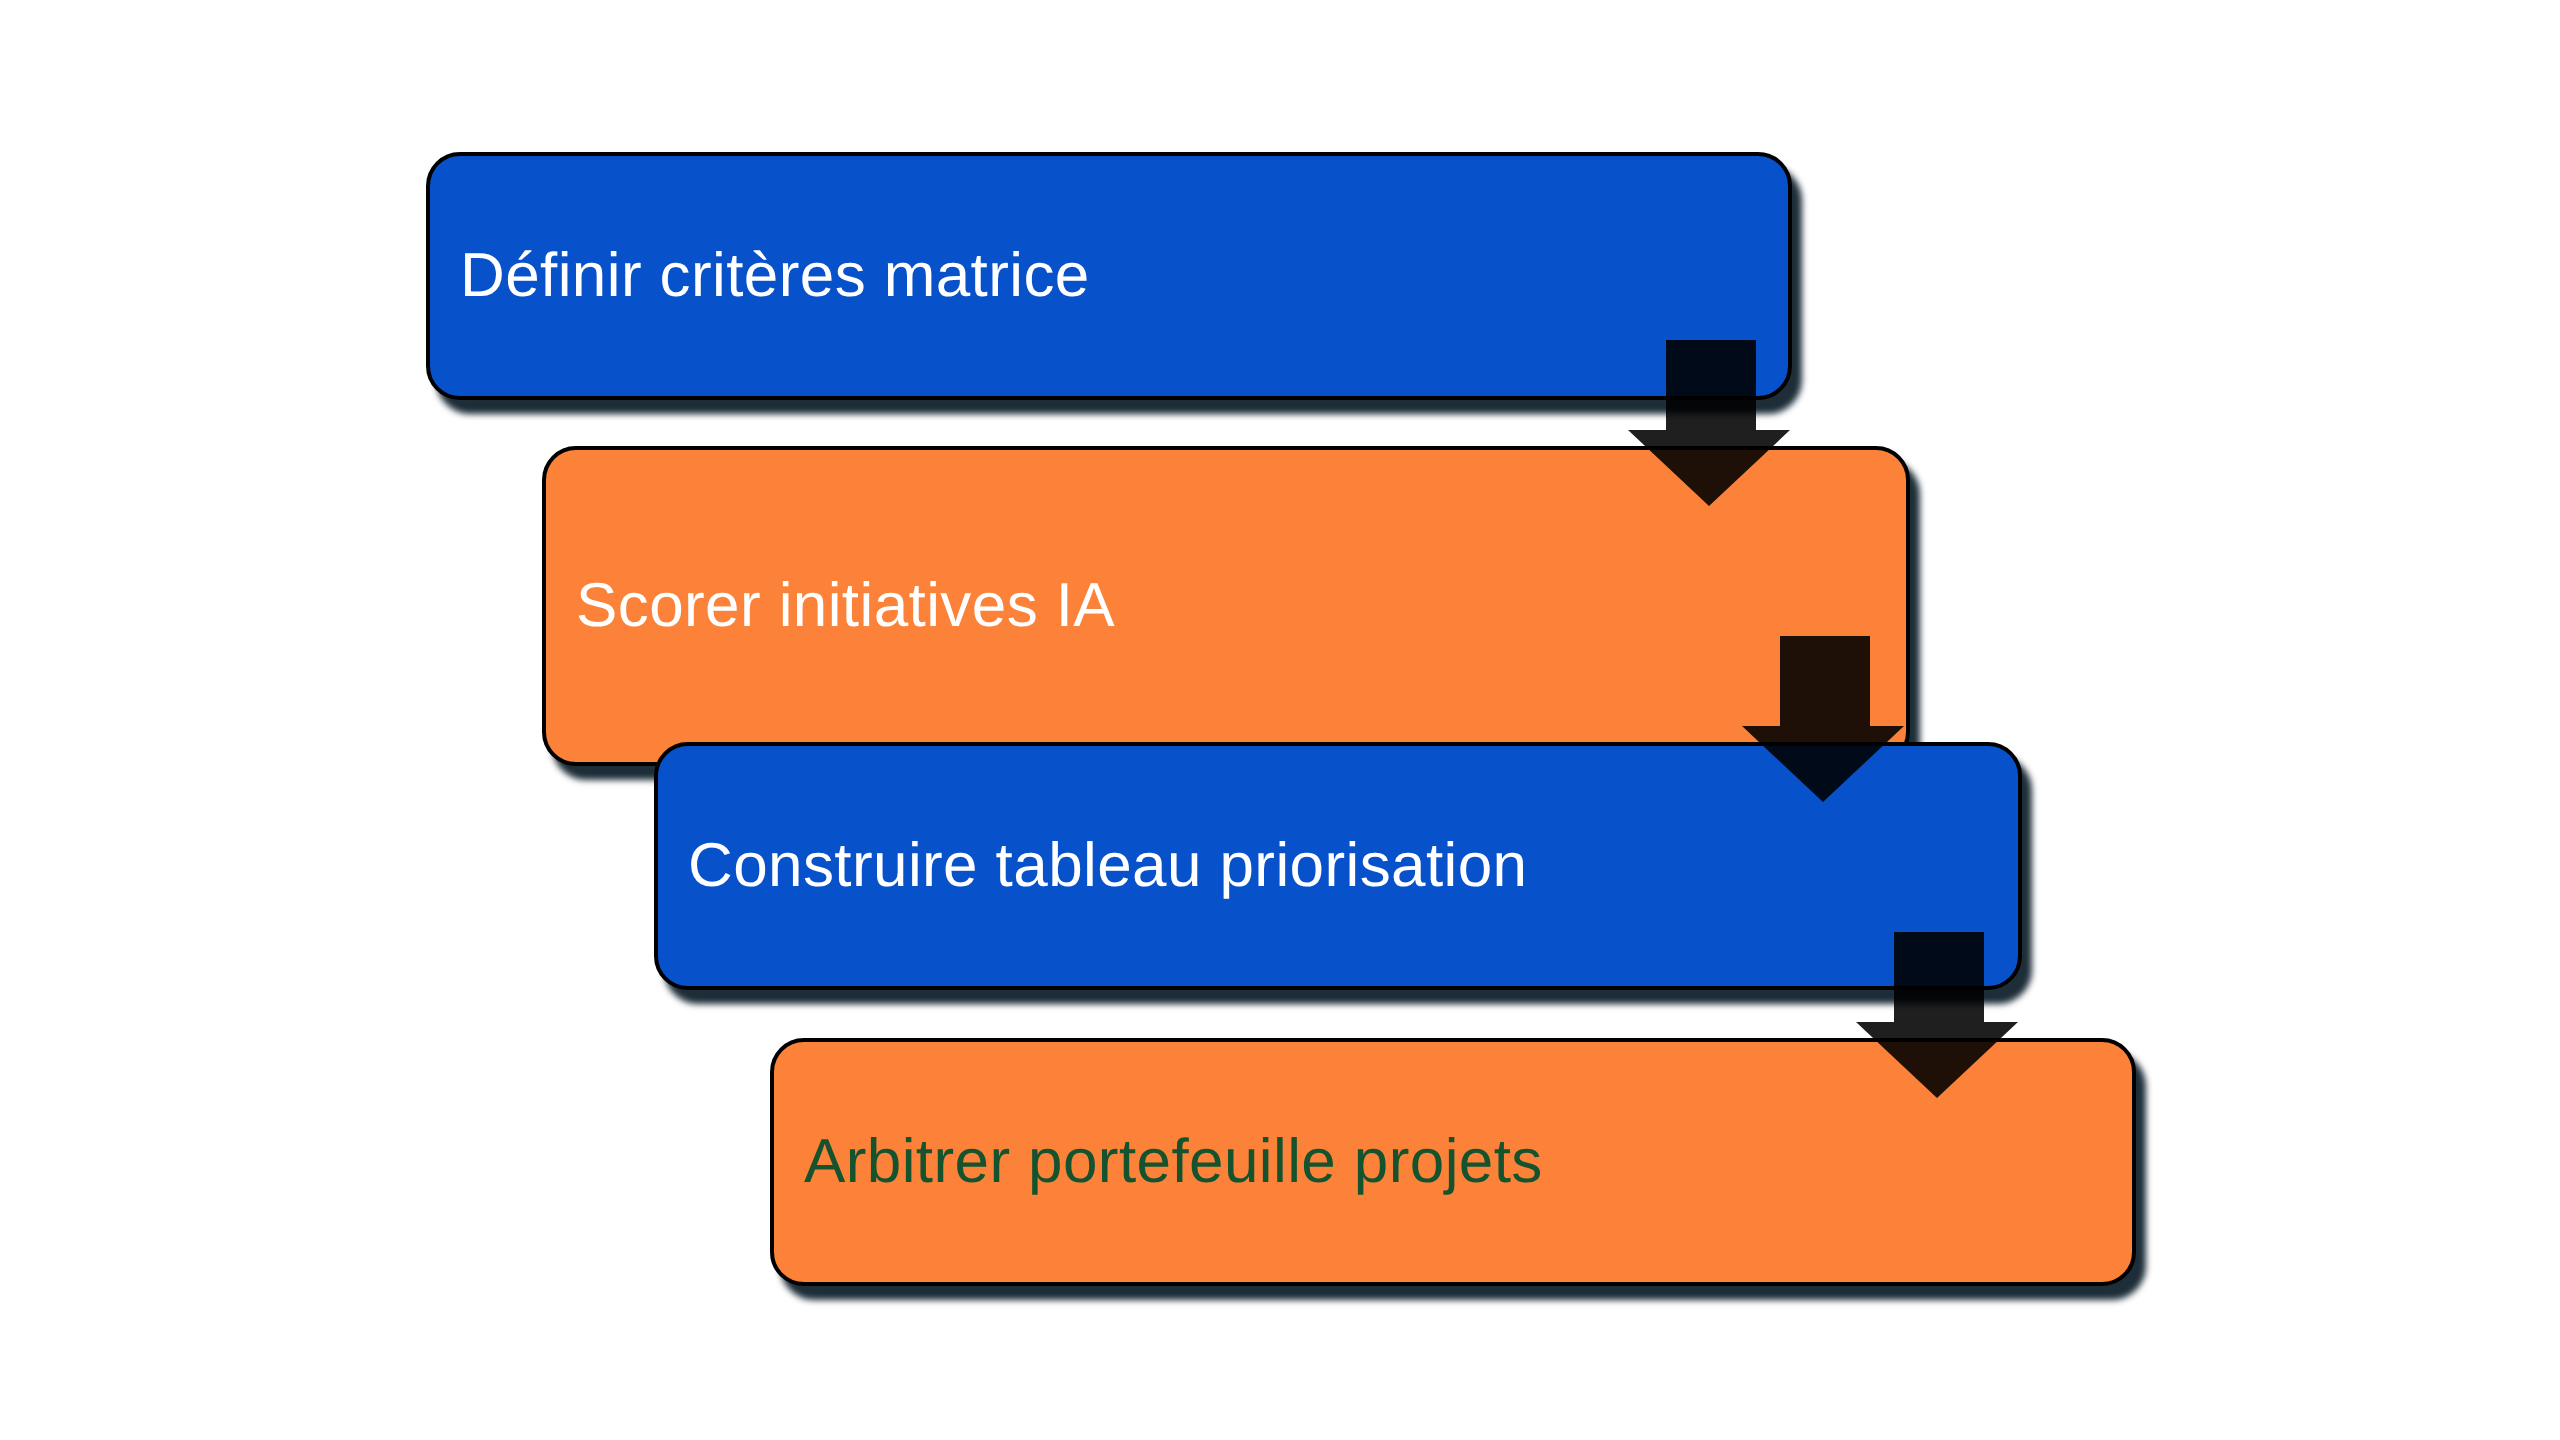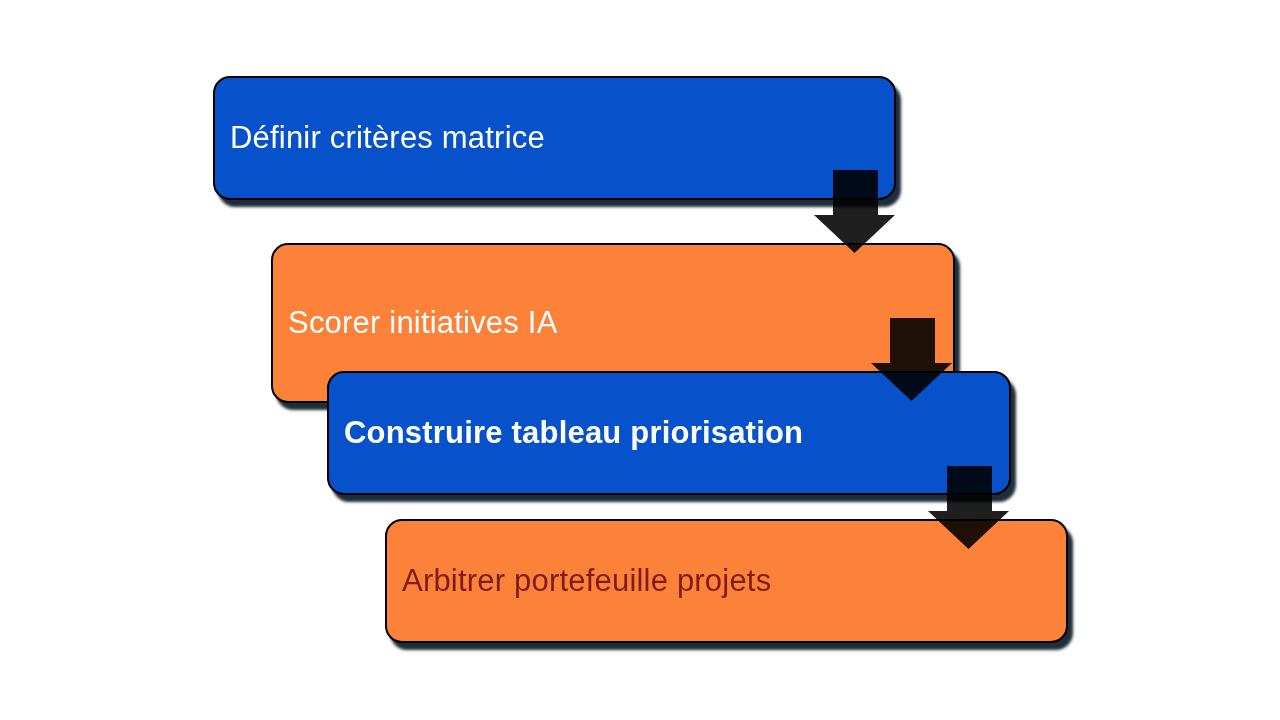--- a/index.html
+++ b/index.html
@@ -26,21 +26,21 @@
     padding: 0 20px 0 15px;
     z-index: 1;
   }
   .step-label {
     font-size: 31px;
     line-height: 1.2;
     letter-spacing: 0.2px;
     white-space: nowrap;
   }
   .step-0 { left: 213px; top: 76px;  width: 683px; height: 124px; }
-  .step-1 { left: 271px; top: 223px; width: 684px; height: 160px; margin-top: 20px; }
+  .step-1 { left: 271px; top: 223px; width: 684px; height: 160px; }
   .step-2 { left: 327px; top: 371px; width: 684px; height: 124px; }
   .step-3 { left: 385px; top: 519px; width: 683px; height: 124px; }
   .arrow {
     position: absolute;
     width: 81px;
     height: 83px;
     z-index: 2;
   }
   .arrow-0 { left: 814px; top: 170px; }
   .arrow-1 { left: 871px; top: 318px; }
@@ -60,25 +60,25 @@
   </svg>
 
   <div class="step step-1" style="background-color: rgb(251, 130, 56);">
     <span class="step-label" style="color: rgb(255, 255, 255);">Scorer initiatives IA</span>
   </div>
 
   <svg class="arrow arrow-1" viewBox="0 0 81 83">
     <polygon points="19,0 64,0 64,45 81,45 40.5,83 0,45 19,45" fill="rgba(0,0,0,0.88)"></polygon>
   </svg>
 
-  <div class="step step-2" style="background-color: rgb(7, 81, 203); font-weight: bold;">
+  <div class="step step-2" style="background-color: rgb(7, 81, 203);">
     <span class="step-label" style="color: rgb(255, 255, 255);">Construire tableau priorisation</span>
   </div>
 
   <svg class="arrow arrow-2" viewBox="0 0 81 83">
     <polygon points="19,0 64,0 64,45 81,45 40.5,83 0,45 19,45" fill="rgba(0,0,0,0.88)"></polygon>
   </svg>
 
   <div class="step step-3" style="background-color: rgb(251, 130, 56);">
-    <span class="step-label" style="color: #7f1d1d;">Arbitrer portefeuille projets</span>
+    <span class="step-label" style="color: #14532d;">Arbitrer portefeuille projets</span>
   </div>
 
 </div>
 
 </body></html>

